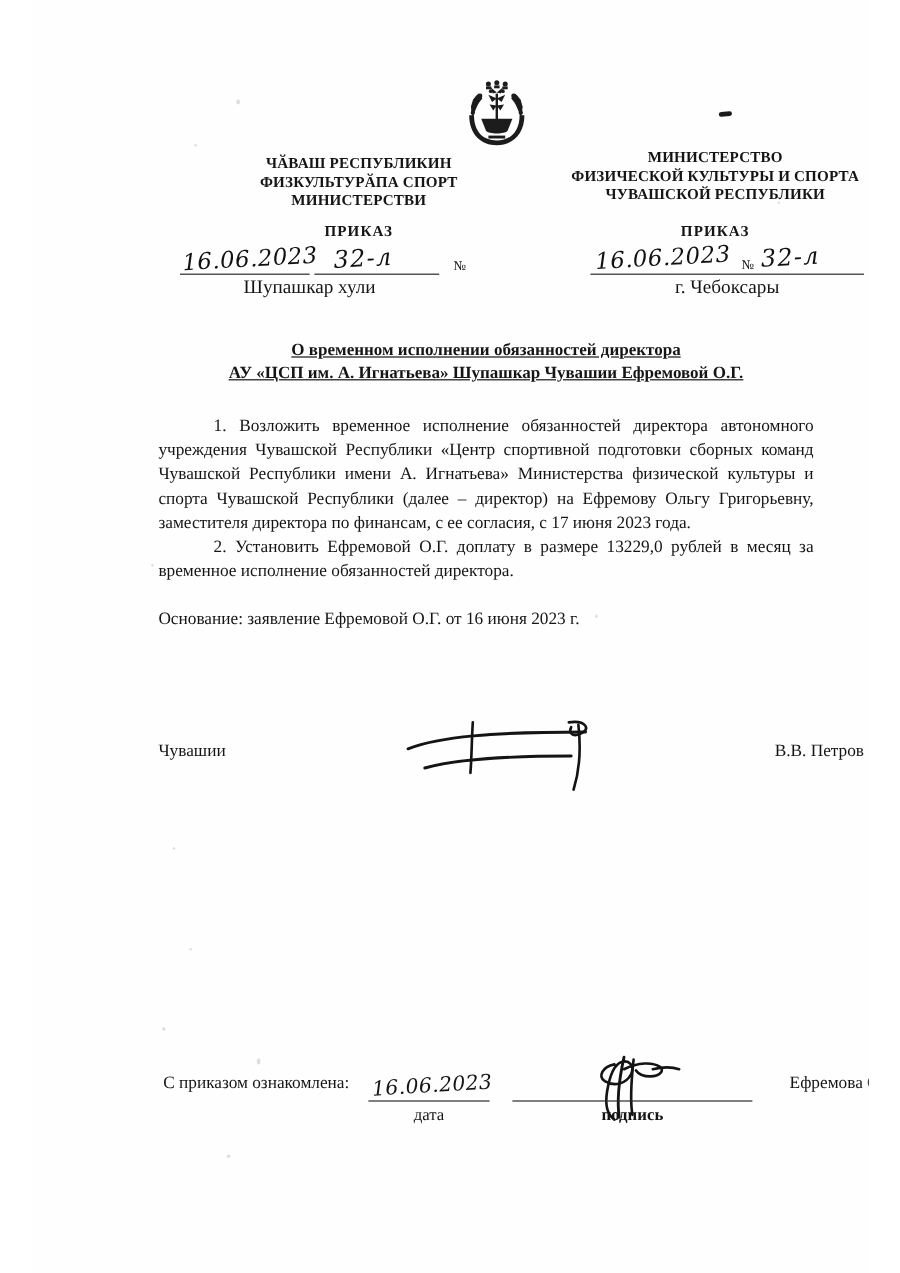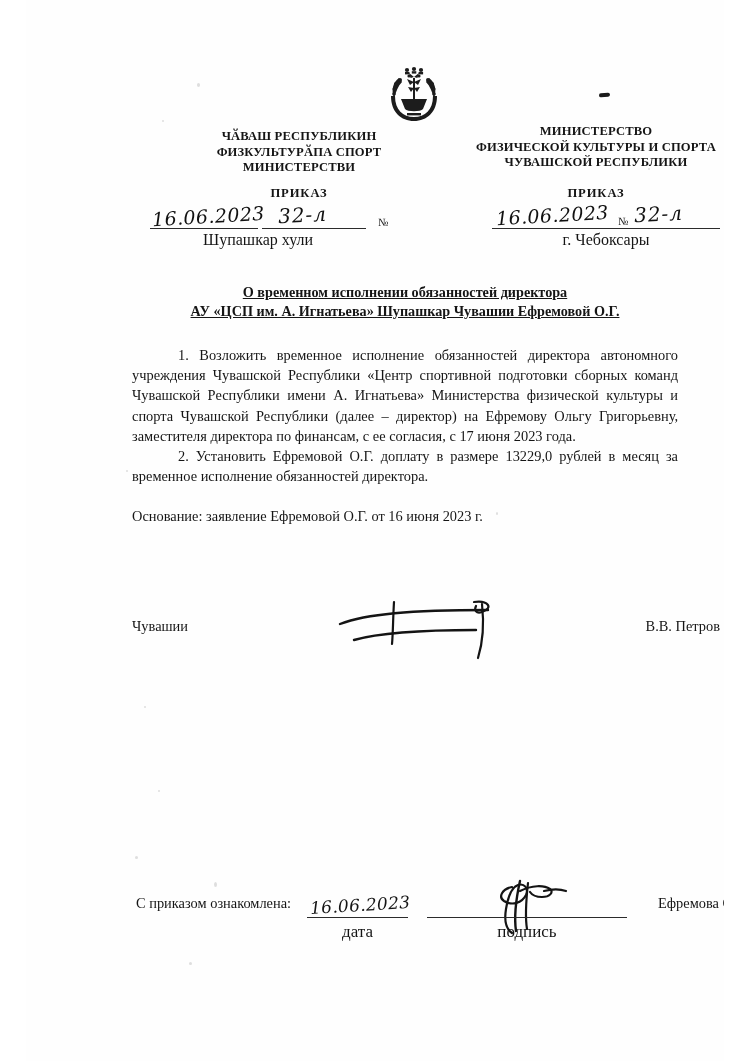--- a/index.html
+++ b/index.html
@@ -187,25 +187,25 @@
     letter-spacing: .3px;
     transform: rotate(-3.5deg);
     white-space: nowrap;
   }
   #ack-signature { position: absolute; left: 352px; top: -18px; width: 90px; height: 58px; }
   #ack-signature svg { display: block; width: 100%; height: 100%; }
 
   .sub-lbl {
     position: absolute;
     top: 27px;
-    font-size: 17px;
+    font-size: 14px;
     text-align: center;
   }
   #sub-date { left: 175px; width: 101px; }
-  #sub-sign { left: 295px; width: 200px; }
+  #sub-sign { left: 295px; width: 200px; font-weight: bold; }
 </style>
 </head>
 <body>
 
 <div id="page">
 
   <div class="speck" style="left:171px;top:83px;width:3px;height:4px;"></div>
   <div class="speck" style="left:136px;top:120px;width:2px;height:2px;"></div>
   <div class="speck" style="left:258px;top:131px;width:2px;height:2px;"></div>
   <div class="speck" style="left:622px;top:168px;width:2px;height:2px;"></div>

